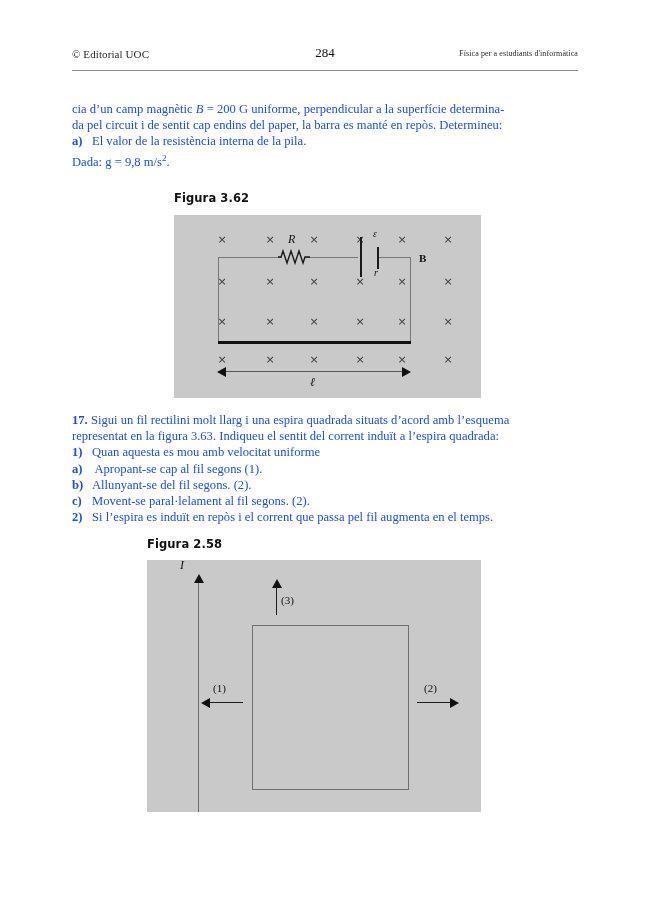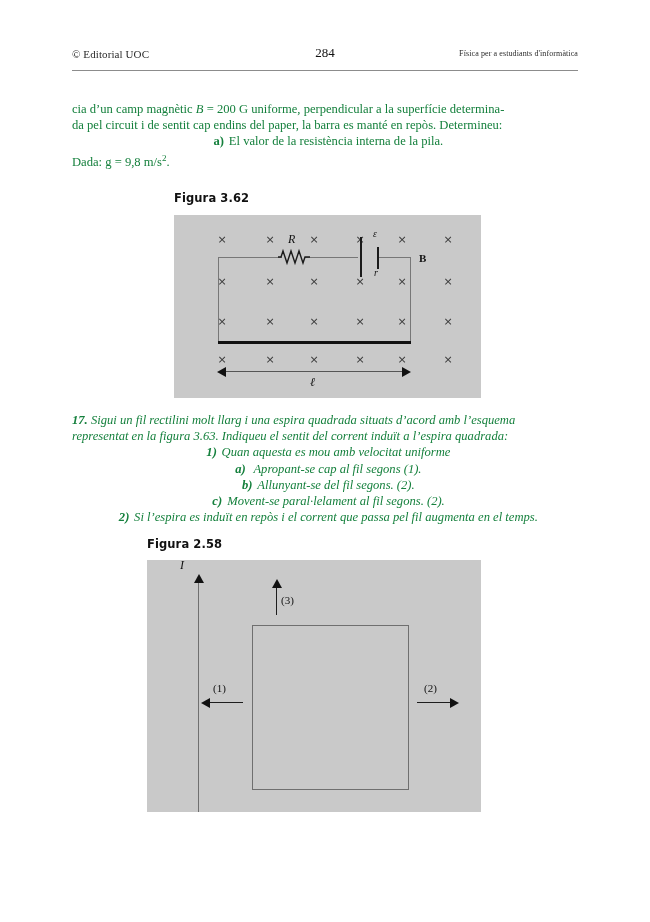--- a/index.html
+++ b/index.html
@@ -61,30 +61,29 @@
     background: #8c8c8c;
   }
 
   
   .bodyblock {
     position: absolute;
     left: 72px;
     width: 508px;
     font-size: 12.6px;
     line-height: 16.2px;
-    color: #15803d;
+    color: #1d4ed8;
   }
   #block-1 { top: 101px; }
-  #block-2 { top: 412px; font-style: italic; }
+  #block-2 { top: 412px; }
 
   .line { white-space: nowrap; }
   .hang {
     display: block;
     white-space: nowrap;
-    text-align: center;
   }
   .lbl {
     font-weight: bold;
     display: inline-block;
     width: 20px;
   }
   .lbl-n {
     font-weight: bold;
     display: inline-block;
     width: 20px;

